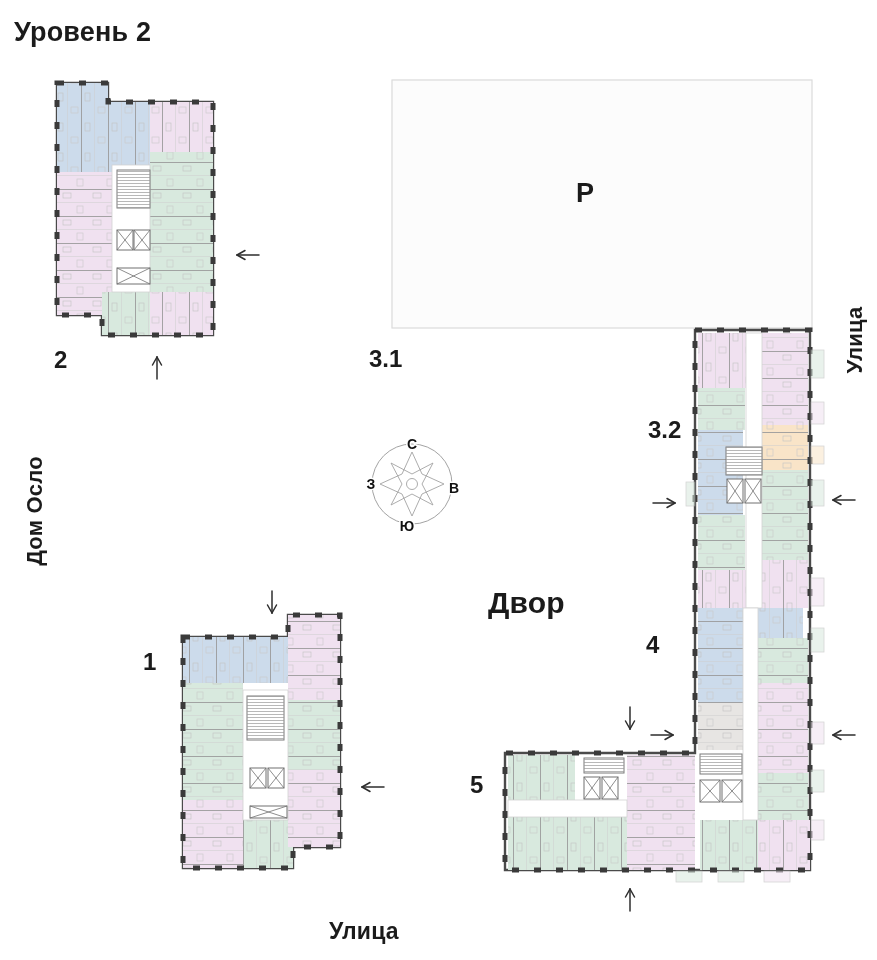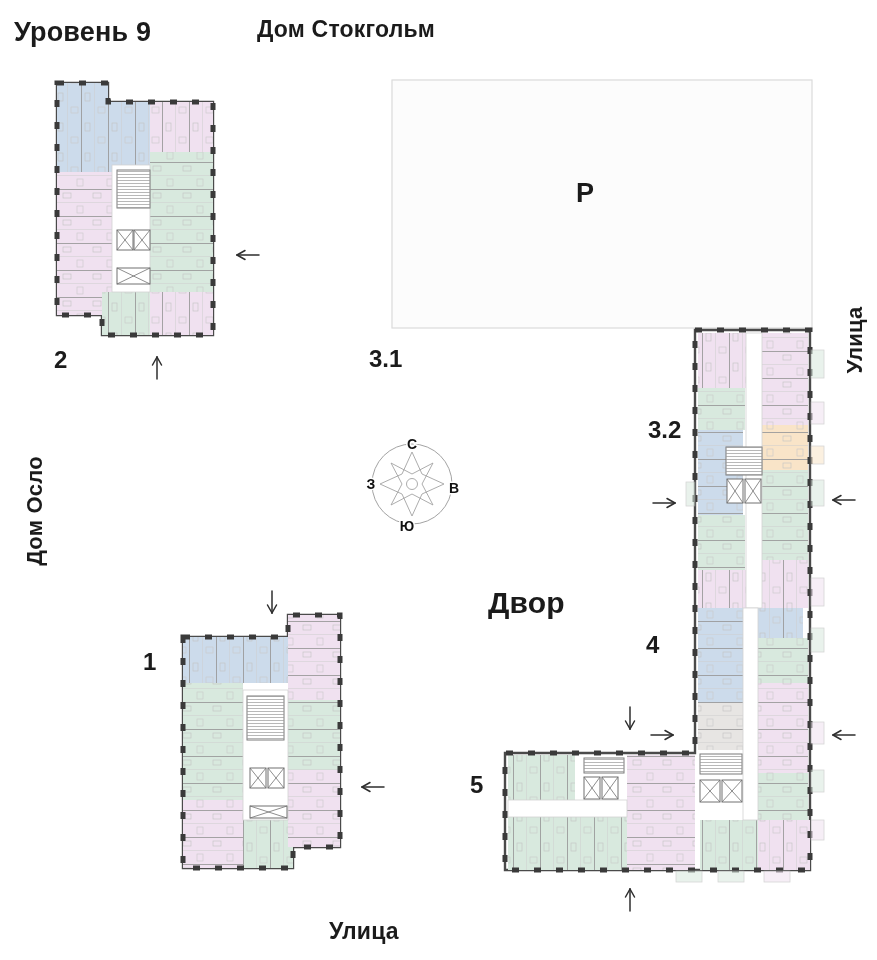--- a/index.html
+++ b/index.html
@@ -273,21 +273,20 @@
       <path d="M412,452 L422,474 L444,484 L422,494 L412,516 L402,494 L380,484 L402,474 Z" fill="none" stroke="#a3a3a3" stroke-width="0.9"></path>
       <path d="M412,474 L433,463 L422,484 L433,505 L412,494 L391,505 L402,484 L391,463 Z" fill="none" stroke="#a3a3a3" stroke-width="0.9"></path>
       <circle cx="412" cy="484" r="5.5" fill="#ffffff" stroke="#a3a3a3" stroke-width="0.9"></circle>
       <text x="412" y="449" text-anchor="middle" class="compass-letter">С</text>
       <text x="454" y="493" text-anchor="middle" class="compass-letter">В</text>
       <text x="407" y="531" text-anchor="middle" class="compass-letter">Ю</text>
       <text x="371" y="489" text-anchor="middle" class="compass-letter">З</text>
     </g>
   </svg>
 
-  <div class="biglabel" style="left:14px;top:17px;font-size:27px;">Уровень 9</div>
-  <div class="biglabel" style="left:257px;top:16px;font-size:23px;">Дом Стокгольм</div>
+  <div class="biglabel" style="left:14px;top:17px;font-size:27px;">Уровень 2</div>
   <div class="biglabel rot" style="left:35px;top:511px;font-size:22px;">Дом Осло</div>
   <div class="biglabel rot" style="left:855px;top:340px;font-size:22px;">Улица</div>
   <div class="biglabel" style="left:329px;top:918px;font-size:23px;">Улица</div>
   <div class="biglabel" style="left:488px;top:586px;font-size:30px;">Двор</div>
   <div class="biglabel" style="left:576px;top:178px;font-size:27px;">Р</div>
 
 </div>
 
 </body></html>

